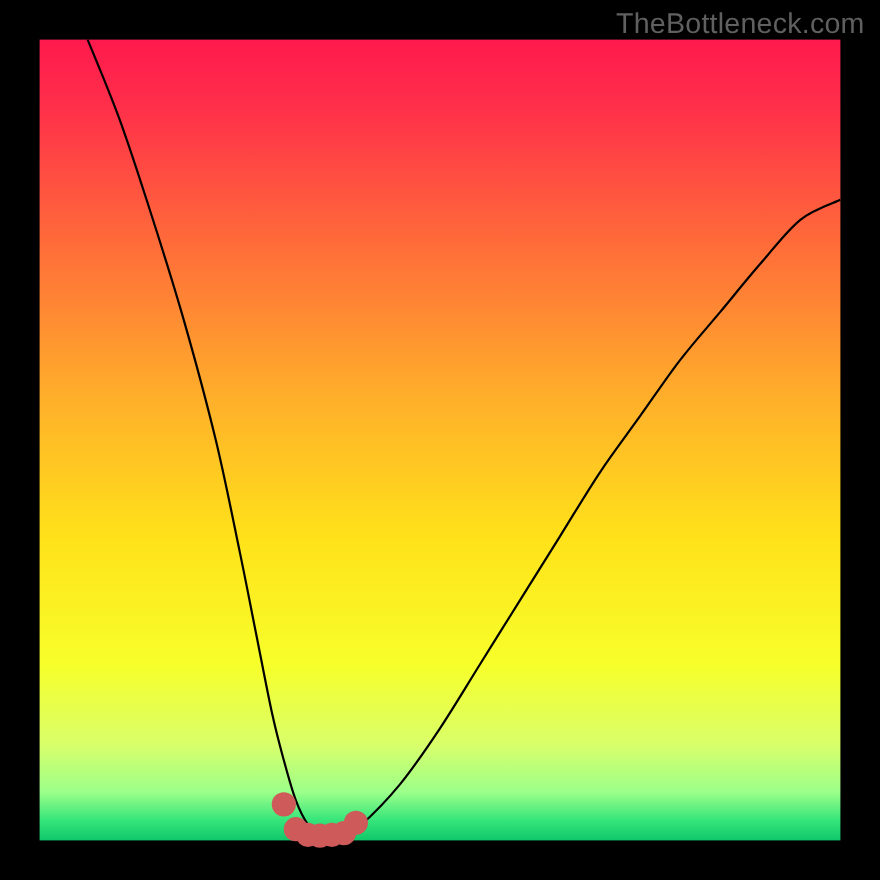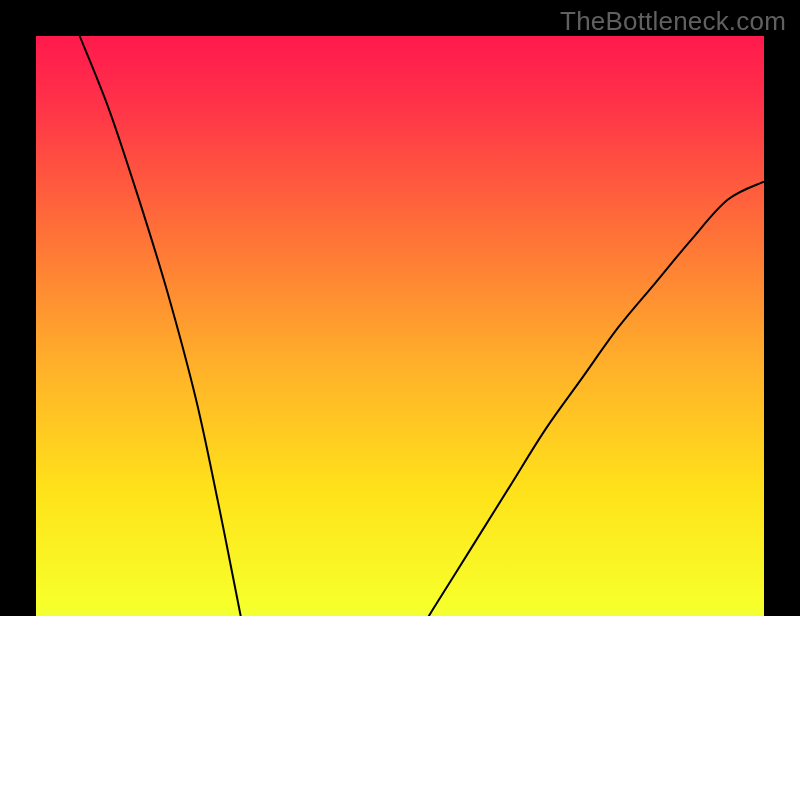--- a/index.html
+++ b/index.html
@@ -2,21 +2,21 @@
 <html><head>
 <meta charset="utf-8">
 <style>
   body {
     margin: 0;
     padding: 0;
     background: #fff;
   }
   .chart-container {
     width: 800px;
-    height: 616px;
+    height: 800px;
     position: relative;
     background: #000;
   }
   .watermark {
     position: absolute;
     top: 6px;
     right: 14px;
     font-family: Arial, Helvetica, sans-serif;
     font-size: 26px;
     color: #606060;

